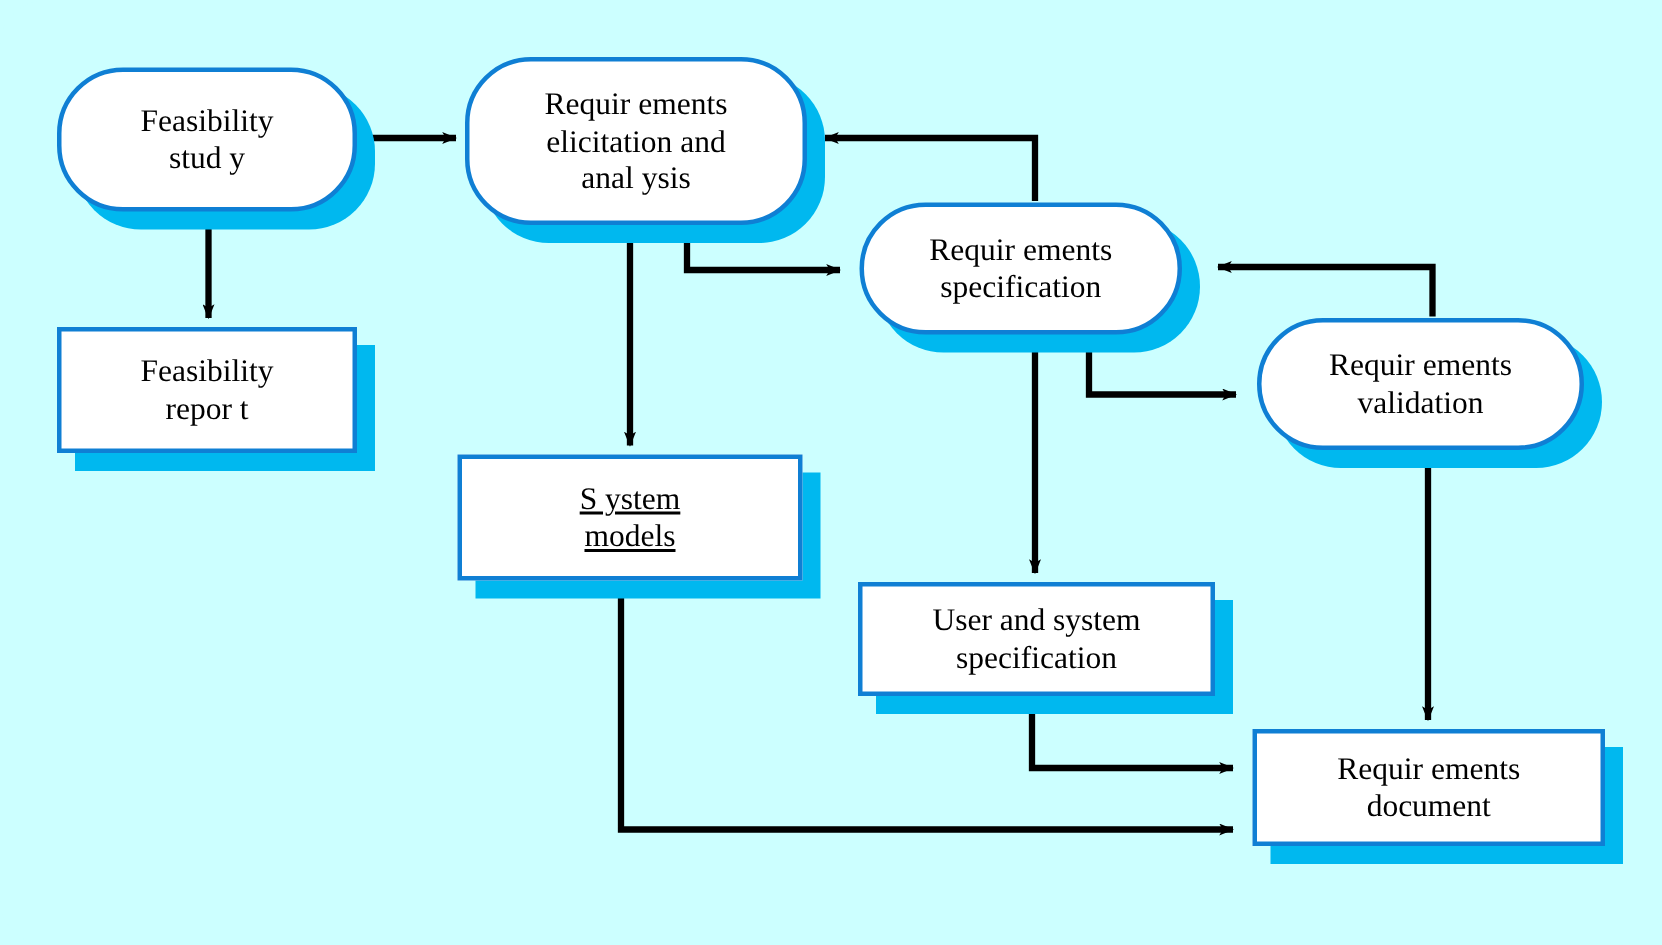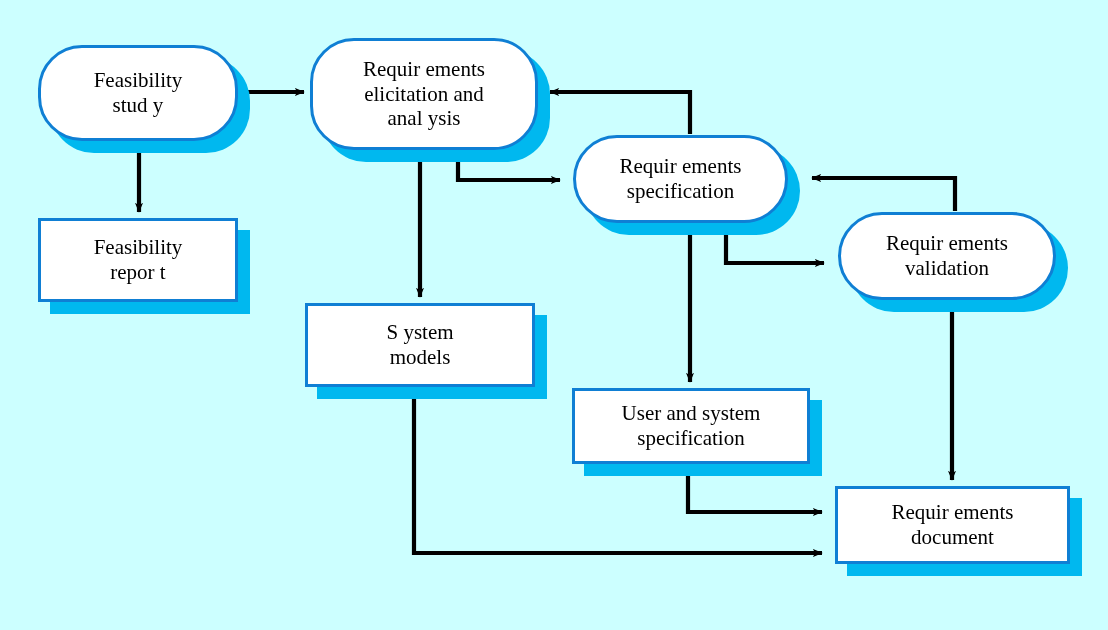--- a/index.html
+++ b/index.html
@@ -135,21 +135,21 @@
   <div class="node process" style="left:838px; top:212px; width:218px; height:88px;">
     <span class="node-label">Requir ements
 validation</span>
   </div>
 
   <div class="node artifact" style="left:38px; top:218px; width:200px; height:84px;">
     <span class="node-label">Feasibility
 repor t</span>
   </div>
 
-  <div class="node artifact" style="left:305px; top:303px; width:230px; height:84px;">
+  <div class="node artifact" style="left:305px; top:303px; width:230px; height:84px;text-decoration:underline;">
     <span class="node-label">S ystem
 models</span>
   </div>
 
   <div class="node artifact" style="left:572px; top:388px; width:238px; height:76px;">
     <span class="node-label">User and system
 specification</span>
   </div>
 
   <div class="node artifact" style="left:835px; top:486px; width:235px; height:78px;">

